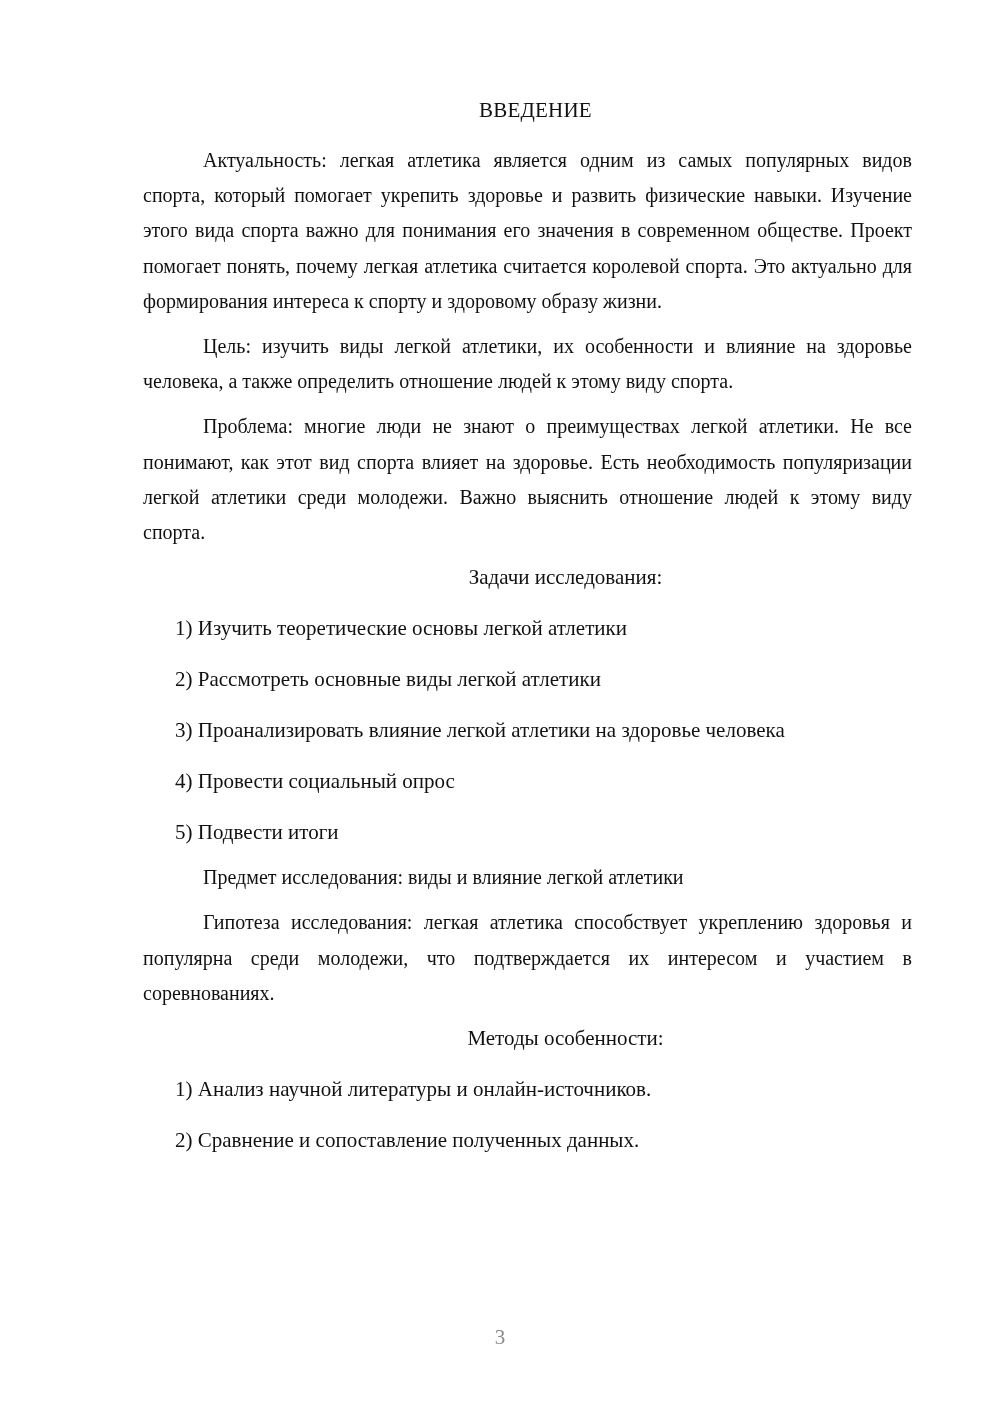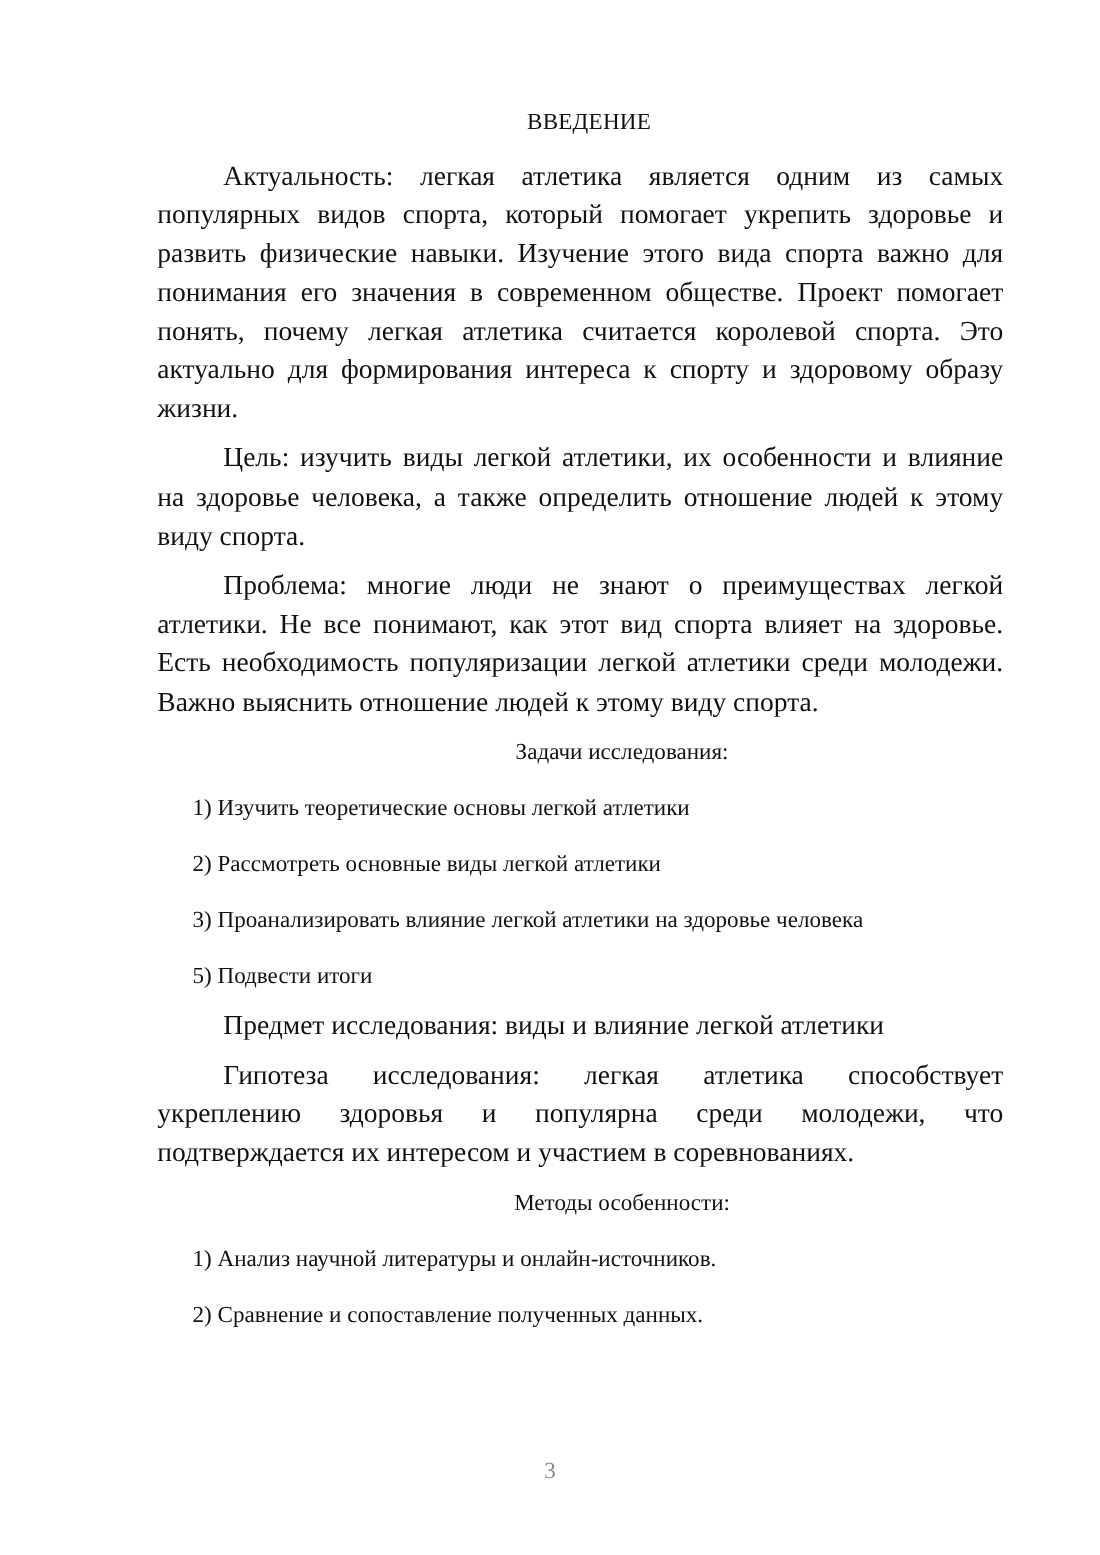--- a/index.html
+++ b/index.html
@@ -23,21 +23,21 @@
   }
   .title {
     text-align: center;
     font-weight: normal;
     font-size: 21px;
     line-height: 30px;
     margin: 0 0 18px 0;
     letter-spacing: 0.2px;
   }
   .para {
-    font-size: 25px;
+    font-size: 20px;
     line-height: 35.2px;
     text-align: justify;
     text-indent: 60px;
     margin: 0 16px 10px 0;
   }
   .heading-line {
     font-size: 21px;
     line-height: 35px;
     text-indent: 60px;
     margin: 0 0 10px 0;
@@ -67,20 +67,21 @@
 
   <p class="para">Актуальность: легкая атлетика является одним из самых популярных видов спорта, который помогает укрепить здоровье и развить физические навыки. Изучение этого вида спорта важно для понимания его значения в современном обществе. Проект помогает понять, почему легкая атлетика считается королевой спорта. Это актуально для формирования интереса к спорту и здоровому образу жизни.</p>
   <p class="para">Цель: изучить виды легкой атлетики, их особенности и влияние на здоровье человека, а также определить отношение людей к этому виду спорта.</p>
   <p class="para">Проблема: многие люди не знают о преимуществах легкой атлетики. Не все понимают, как этот вид спорта влияет на здоровье. Есть необходимость популяризации легкой атлетики среди молодежи. Важно выяснить отношение людей к этому виду спорта.</p>
 
   <p class="heading-line">Задачи исследования:</p>
   <div>
     <p class="list-item">1) Изучить теоретические основы легкой атлетики</p>
     <p class="list-item">2) Рассмотреть основные виды легкой атлетики</p>
     <p class="list-item">3) Проанализировать влияние легкой атлетики на здоровье человека</p>
+    <p class="list-item">4) Провести социальный опрос</p>
     <p class="list-item">5) Подвести итоги</p>
   </div>
 
   <p class="para">Предмет исследования: виды и влияние легкой атлетики</p>
   <p class="para">Гипотеза исследования: легкая атлетика способствует укреплению здоровья и популярна среди молодежи, что подтверждается их интересом и участием в соревнованиях.</p>
 
   <p class="heading-line">Методы особенности:</p>
   <div>
     <p class="list-item">1) Анализ научной литературы и онлайн-источников.</p>
     <p class="list-item">2) Сравнение и сопоставление полученных данных.</p>

